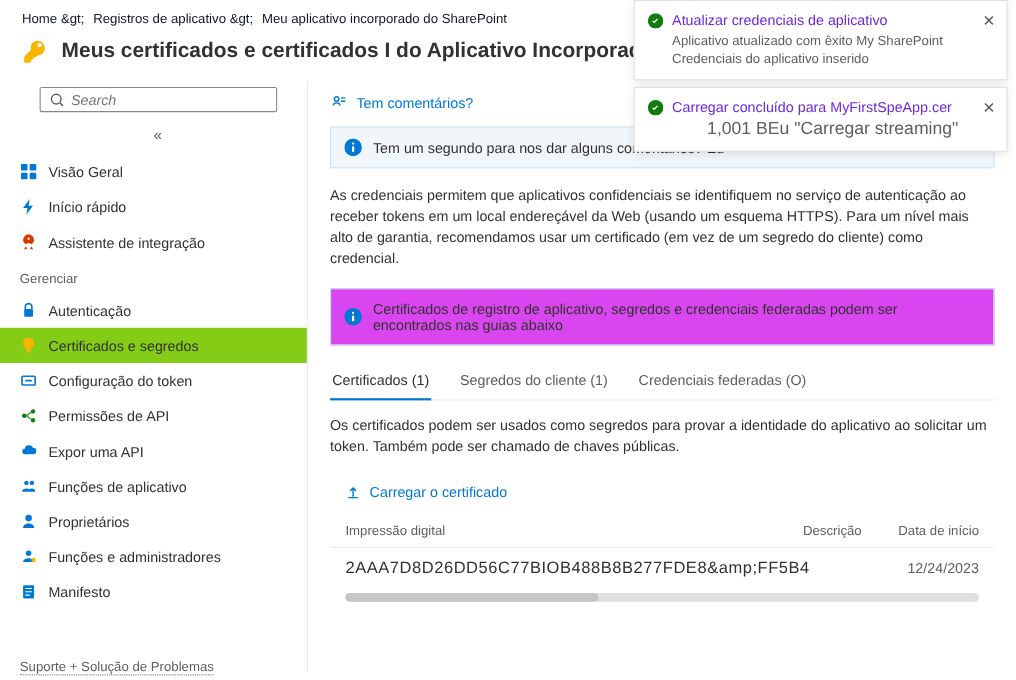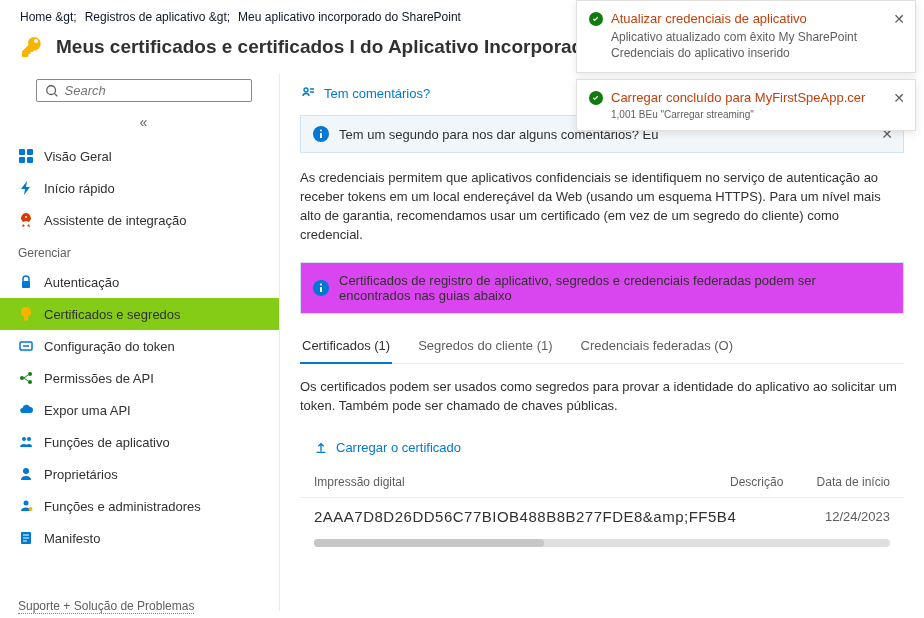--- a/index.html
+++ b/index.html
@@ -38,25 +38,25 @@
 .table-header { display: flex; padding: 6px 14px 8px; font-size: 12px; color: #605e5c; border-bottom: 1px solid #edebe9; position: relative; }
 .col-thumb { flex: 0 0 310px; }
 .col-desc { flex: 0 0 150px; }
 .col-date { flex: 0 0 100px; }
 .table-row { display: flex; padding: 10px 14px; align-items: center; position: relative; }
 .thumb-val { font-size: 15px; letter-spacing: 0.5px; flex: 0 0 310px; white-space: nowrap; overflow: visible; }
 .date-val { flex: 0 0 100px; color: #605e5c; position: absolute; right: 14px; }
 .bottom-link { position: absolute; bottom: 4px; left: 18px; font-size: 12px; color: #605e5c; border-bottom: 1px dotted #8a8886; cursor: pointer; }
 .toasts { position: absolute; top: 0; right: 8px; width: 340px; z-index: 100; display: flex; flex-direction: column; gap: 6px; }
 .toast { background: #fff; border: 1px solid #e1dfdd; box-shadow: 0 2px 8px rgba(0,0,0,0.1); padding: 10px 12px; position: relative; }
-.toast-title { display: flex; align-items: center; gap: 8px; font-size: 13px; color: #c2410c; margin-bottom: 4px; }
+.toast-title { display: flex; align-items: center; gap: 8px; font-size: 13px; color: #6d28d9; margin-bottom: 4px; }
 .toast-title .success-icon { width: 14px; height: 14px; color: #107c10; flex-shrink: 0; }
 .toast-line { font-size: 12px; color: #605e5c; padding-left: 22px; margin-bottom: 2px; }
 .toast-close { position: absolute; top: 10px; right: 10px; cursor: pointer; color: #605e5c; font-size: 14px; }
-.toast-sub { display: flex; justify-content: flex-start; font-size: 10px; color: #605e5c; padding-left: 22px; }
+.toast-sub { display: flex; justify-content: center; font-size: 16px; color: #605e5c; padding-left: 22px; }
 .hscroll { height: 8px; background: #e1dfdd; border-radius: 4px; margin: 4px 14px 0; }
 .hscroll-thumb { height: 100%; width: 40%; background: #c8c6c4; border-radius: 4px; }
 </style>
 </head>
 <body>
 
 <div class="toasts">
   <div class="toast">
     <div class="toast-title">
       <svg class="success-icon" viewBox="0 0 16 16" fill="currentColor">

